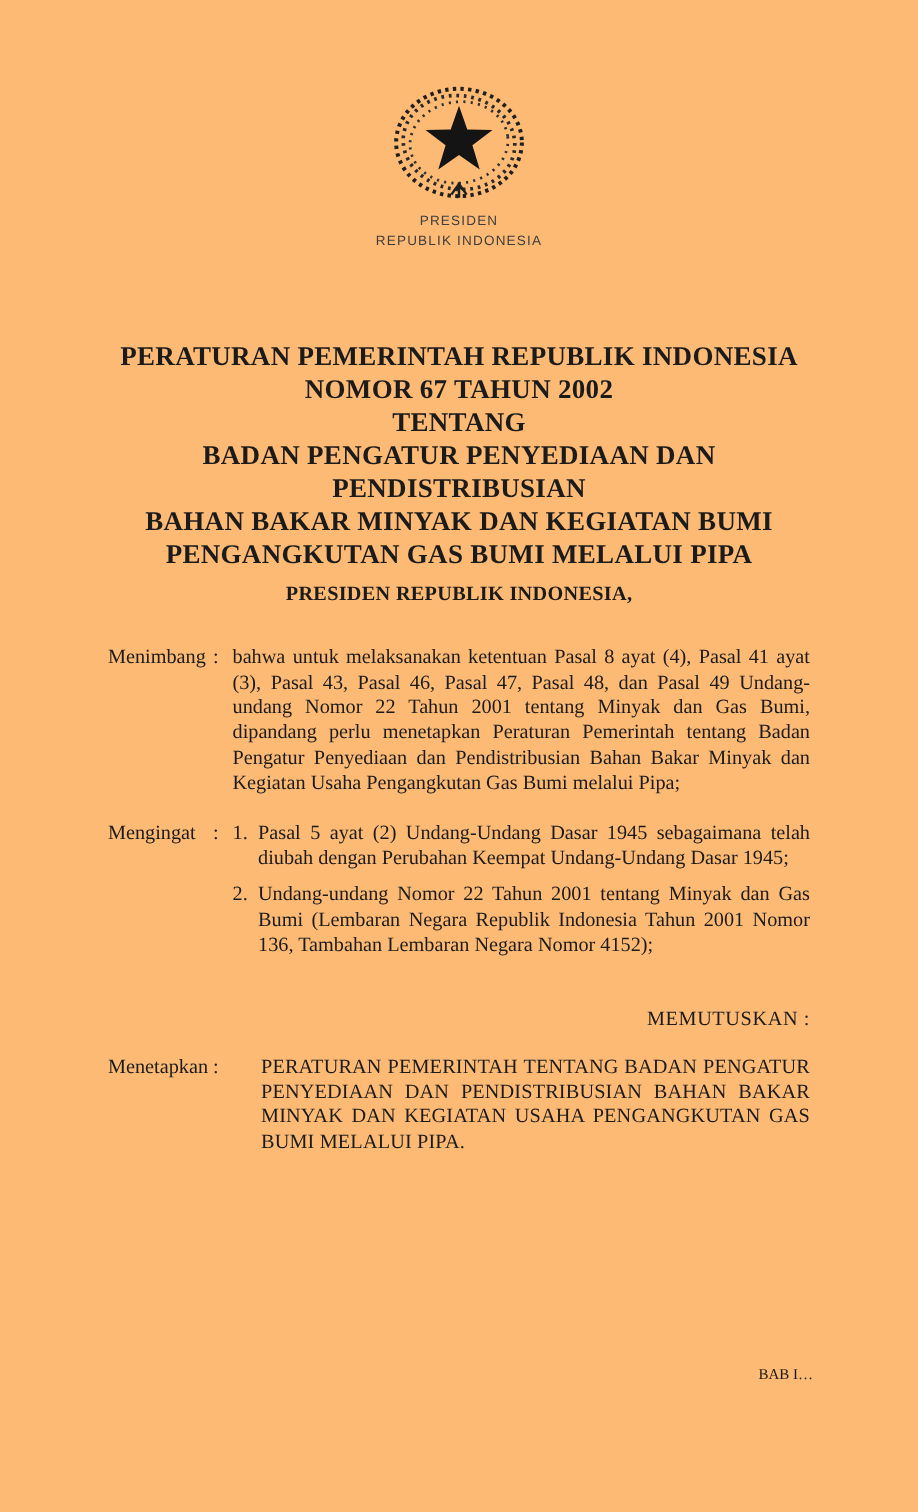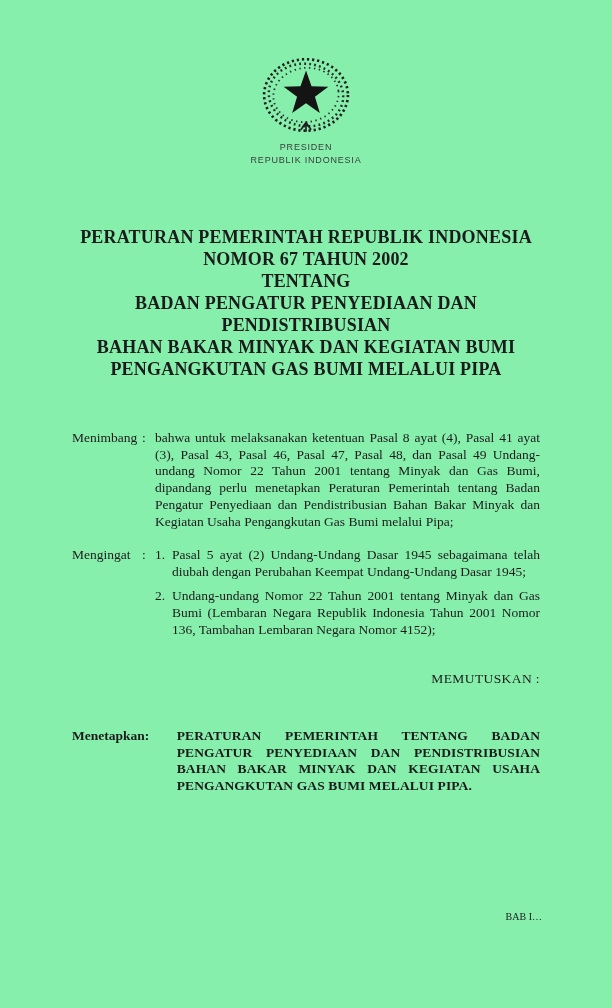--- a/index.html
+++ b/index.html
@@ -5,21 +5,21 @@
   html, body { margin: 0; padding: 0; }
   body {
     width: 612px; height: 1008px;
     background: #ffffff;
     font-family: "Liberation Serif", "DejaVu Serif", serif;
     color: #1b1b1b;
   }
   .page {
     position: relative;
     width: 612px; height: 1008px;
-    background: #86efac;
+    background: #fdba74;
     overflow: hidden;
   }
 
   
   .emblem-wrap {
     position: absolute;
     top: 57px; left: 0; width: 612px;
     text-align: center;
   }
   .emblem-svg { display: block; margin: 0 auto; }
@@ -59,21 +59,21 @@
     display: flex;
     font-size: 13.5px;
     line-height: 16.7px;
   }
   .row-label { flex: 0 0 70px; }
   .row-colon { flex: 0 0 13px; text-align: left; }
   .row-body  { flex: 1; text-align: justify; }
 
   .row-considering { top: 430px; }
   .row-recalling   { top: 547px; }
-  .row-enacting    { top: 728px; font-weight: bold; }
+  .row-enacting    { top: 703px; }
 
   .row-enacting .row-body { letter-spacing: 0.1px; margin-left: 19px; }
 
   .list-item { display: flex; }
   .list-item + .list-item { margin-top: 8px; }
   .list-num  { flex: 0 0 17px; }
   .list-text { flex: 1; text-align: justify; }
 
   .decision-heading {
     position: absolute;
@@ -117,20 +117,21 @@
 
   <div class="title-block">
     <div>PERATURAN PEMERINTAH REPUBLIK INDONESIA</div>
     <div>NOMOR 67 TAHUN 2002</div>
     <div>TENTANG</div>
     <div>BADAN PENGATUR PENYEDIAAN DAN PENDISTRIBUSIAN</div>
     <div>BAHAN BAKAR MINYAK DAN KEGIATAN BUMI</div>
     <div>PENGANGKUTAN GAS BUMI MELALUI PIPA</div>
   </div>
 
+  <div class="salutation">PRESIDEN REPUBLIK INDONESIA,</div>
 
   <div class="row row-considering">
     <div class="row-label">Menimbang</div>
     <div class="row-colon">:</div>
     <div class="row-body">bahwa untuk melaksanakan ketentuan Pasal 8 ayat (4), Pasal 41 ayat (3), Pasal 43, Pasal 46, Pasal 47, Pasal 48, dan Pasal 49 Undang-undang Nomor 22 Tahun 2001 tentang Minyak dan Gas Bumi, dipandang perlu menetapkan Peraturan Pemerintah tentang Badan Pengatur Penyediaan dan Pendistribusian Bahan Bakar Minyak dan Kegiatan Usaha Pengangkutan Gas Bumi melalui Pipa;</div>
   </div>
 
   <div class="row row-recalling">
     <div class="row-label">Mengingat</div>
     <div class="row-colon">:</div>

